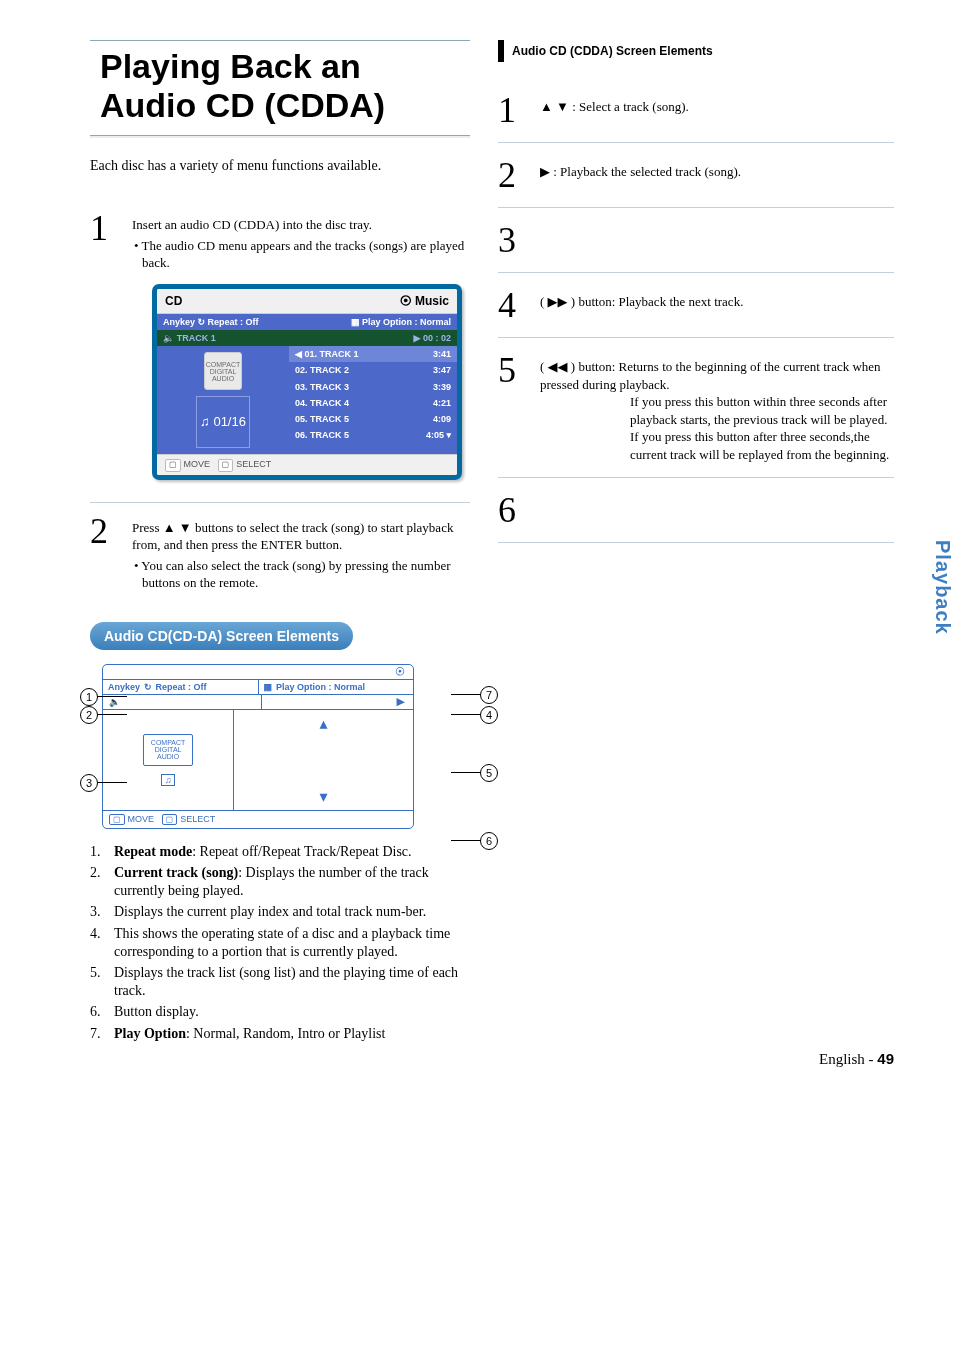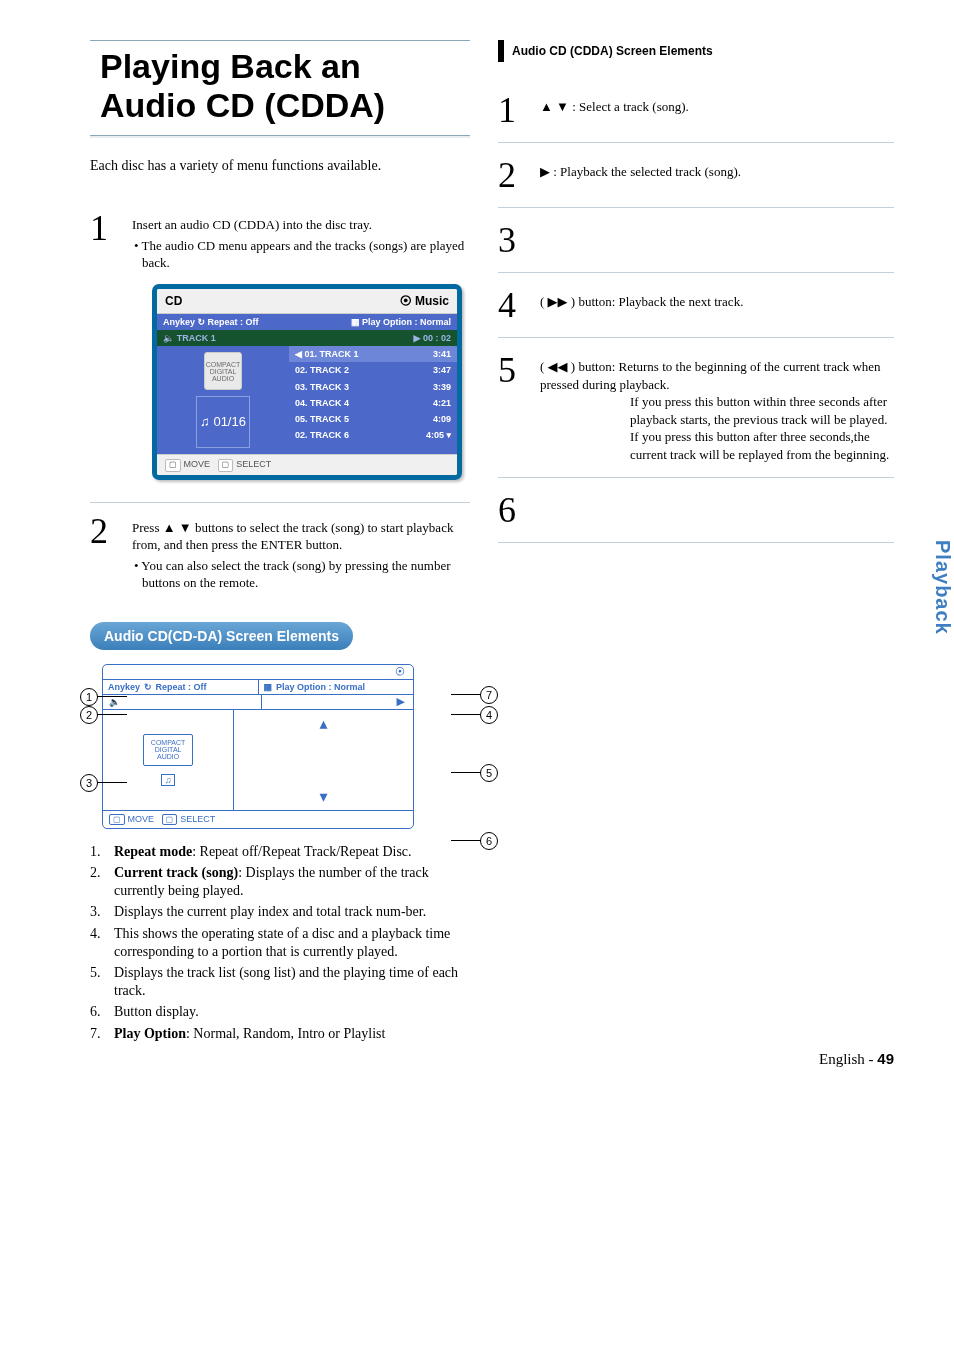--- a/index.html
+++ b/index.html
@@ -229,21 +229,21 @@
                 </div>
               <div class="row">
                   <span>04. TRACK 4</span>
                   <span>4:21</span>
                 </div>
               <div class="row">
                   <span>05. TRACK 5</span>
                   <span>4:09</span>
                 </div>
               <div class="row">
-                  <span>02. TRACK 6</span>
+                  <span>06. TRACK 5</span>
                   <span><span>4:05</span> ▾</span>
                 </div>
             </div>
           </div>
           <div class="cd-foot">
             <span class="kbd">▢</span><span>MOVE</span>&nbsp;&nbsp;
             <span class="kbd">▢</span><span>SELECT</span>
           </div>
         </div>
       </div>

